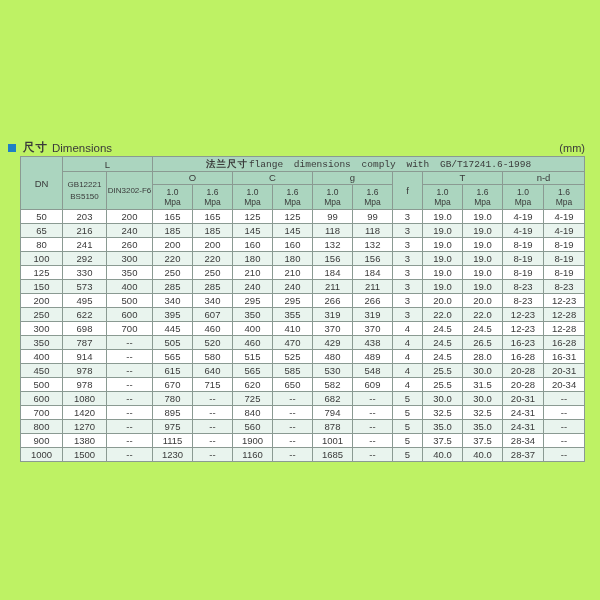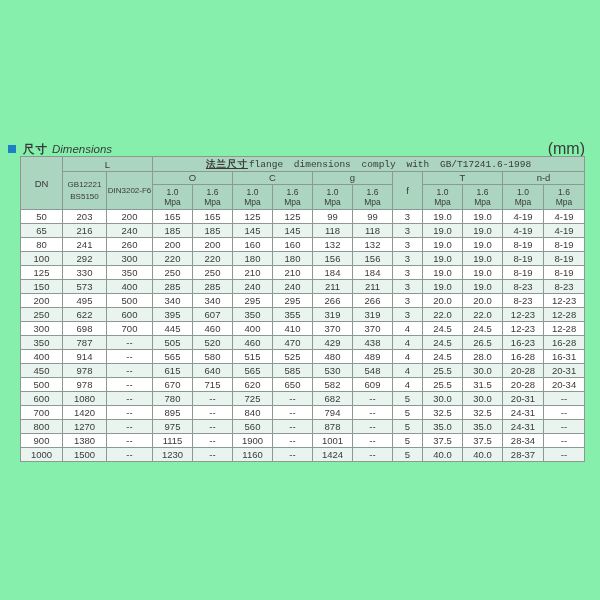--- a/index.html
+++ b/index.html
@@ -1,47 +1,47 @@
 <!DOCTYPE html>
 <html style="--accent: #1e80c4; --header-bg: #abd5bf; --row-alt: #e9f4ee; --border: #8a9a92; --border-dark: #6d7d76; --text: #3a3a3a;"><head>
 <meta charset="utf-8">
 <style>
   html,body{margin:0;padding:0;background:#fff;}
   .page{
-    position:relative;width:600px;height:600px;background:#86efac;overflow:hidden;
+    position:relative;width:600px;height:600px;background:#bef264;overflow:hidden;
     font-family:"Liberation Sans","DejaVu Sans",sans-serif;color:var(--text,#3a3a3a);
   }
   .title-row{
     position:absolute;top:140px;left:8px;width:577px;
     display:flex;align-items:center;font-size:11.5px;
   }
   .bullet{
     display:inline-block;width:8px;height:8px;background:var(--accent,#1e80c4);
     margin-right:7px;flex:0 0 auto;
   }
   .title-zh{font-weight:bold;margin-right:4px;letter-spacing:1px;}
-  .title-en{font-weight:normal;font-style:italic;}
-  .unit{margin-left:auto;font-size:16px;}
+  .title-en{font-weight:normal;}
+  .unit{margin-left:auto;font-size:11px;}
   table.dim{
     position:absolute;top:156px;left:20px;width:564px;
     border-collapse:collapse;table-layout:fixed;
     font-size:9.5px;color:var(--text,#3a3a3a);
     border:1px solid var(--border-dark,#6d7d76);
   }
   table.dim th,table.dim td{
     border:1px solid var(--border,#8a9a92);
     text-align:center;vertical-align:middle;
     padding:0;font-weight:normal;
   }
   thead th{background:var(--header-bg,#abd5bf);}
   tr.hr1 th{height:13px;line-height:13px;}
   tr.hr2 th{height:12px;line-height:12px;}
   tr.hr3 th{height:24px;text-align:center;}
   .span-header{text-align:center;}
-  .span-header .zh{font-weight:bold;letter-spacing:1px;text-decoration:underline;}
+  .span-header .zh{font-weight:bold;letter-spacing:1px;}
   .span-header .en{word-spacing:5px;margin-left:1px;font-family:Liberation Mono, monospace;}
   th.small2{font-size:8px;line-height:9px;}
   th.press div{line-height:10px;font-size:8.5px;}
   tbody td{height:13px;line-height:13px;background:#fff;}
   tbody tr.alt td{background:var(--row-alt,#e9f4ee);}
 </style>
 </head>
 <body>
 
 <div class="page">
@@ -408,21 +408,21 @@
           <td>--</td>
         </tr>
         <tr class="alt">
           <td>1000</td>
           <td>1500</td>
           <td>--</td>
           <td>1230</td>
           <td>--</td>
           <td>1160</td>
           <td>--</td>
-          <td>1424</td>
+          <td>1685</td>
           <td>--</td>
           <td>5</td>
           <td>40.0</td>
           <td>40.0</td>
           <td>28-37</td>
           <td>--</td>
         </tr>
       </tbody>
   </table>
 

